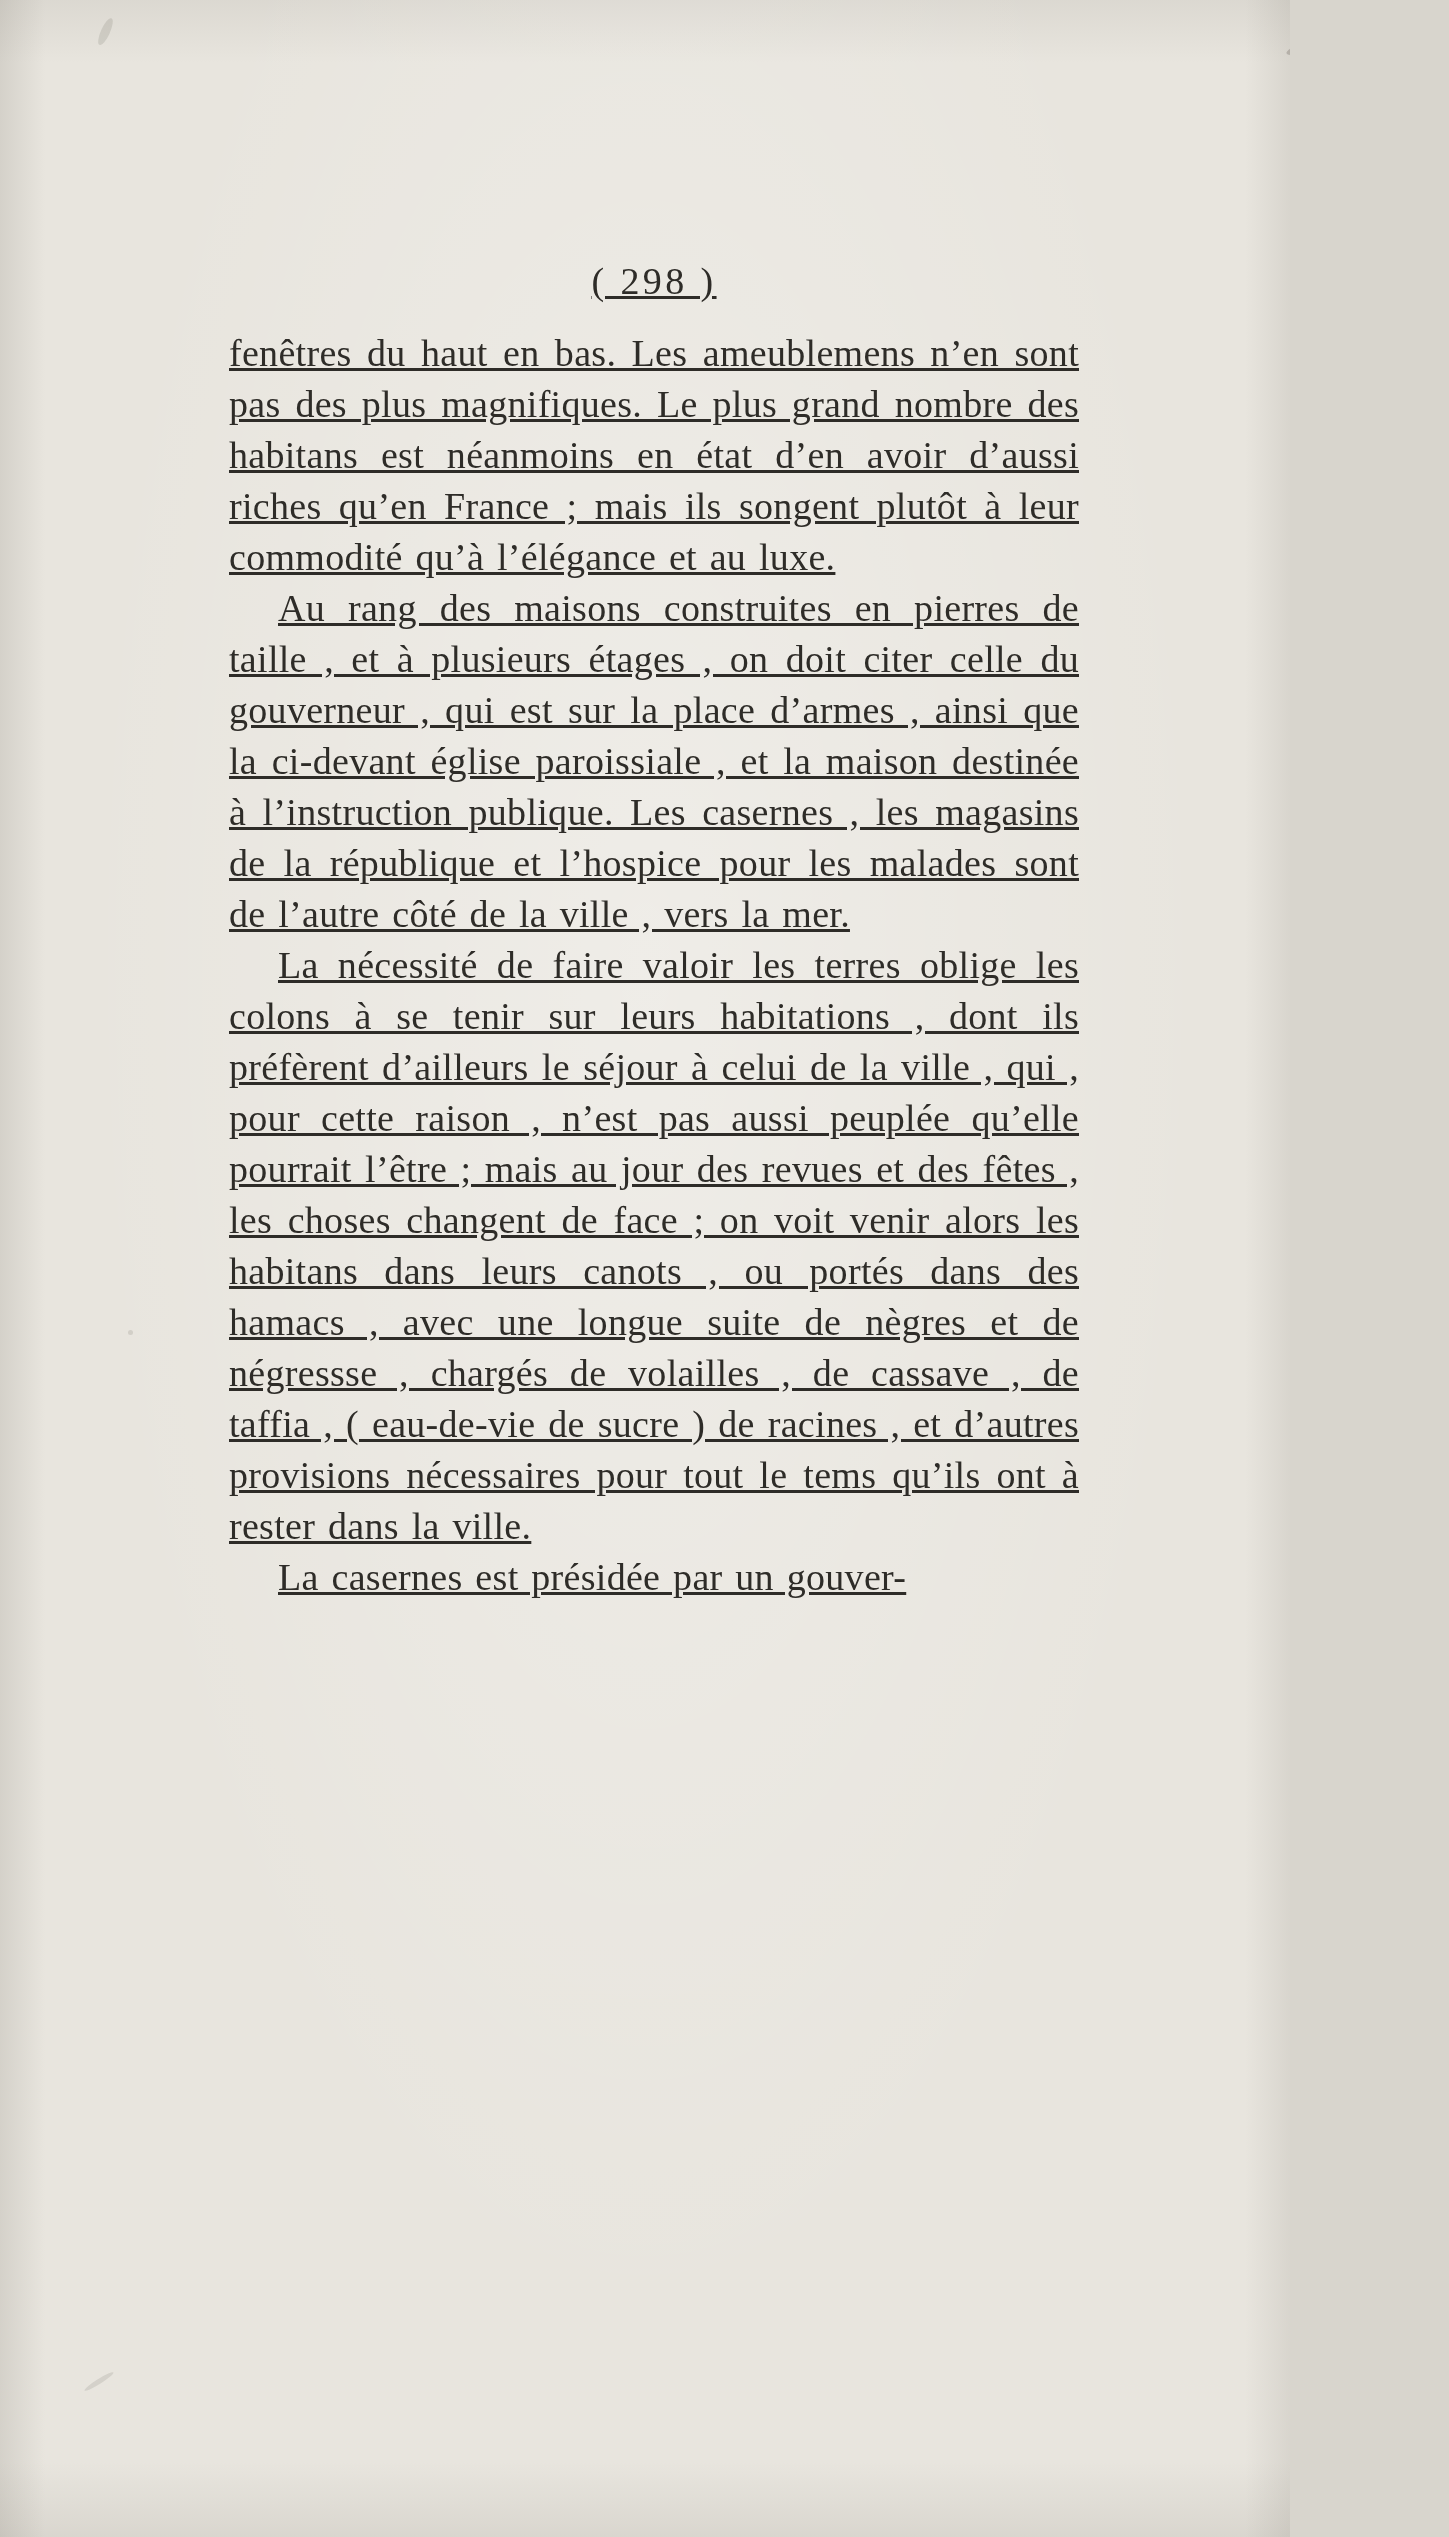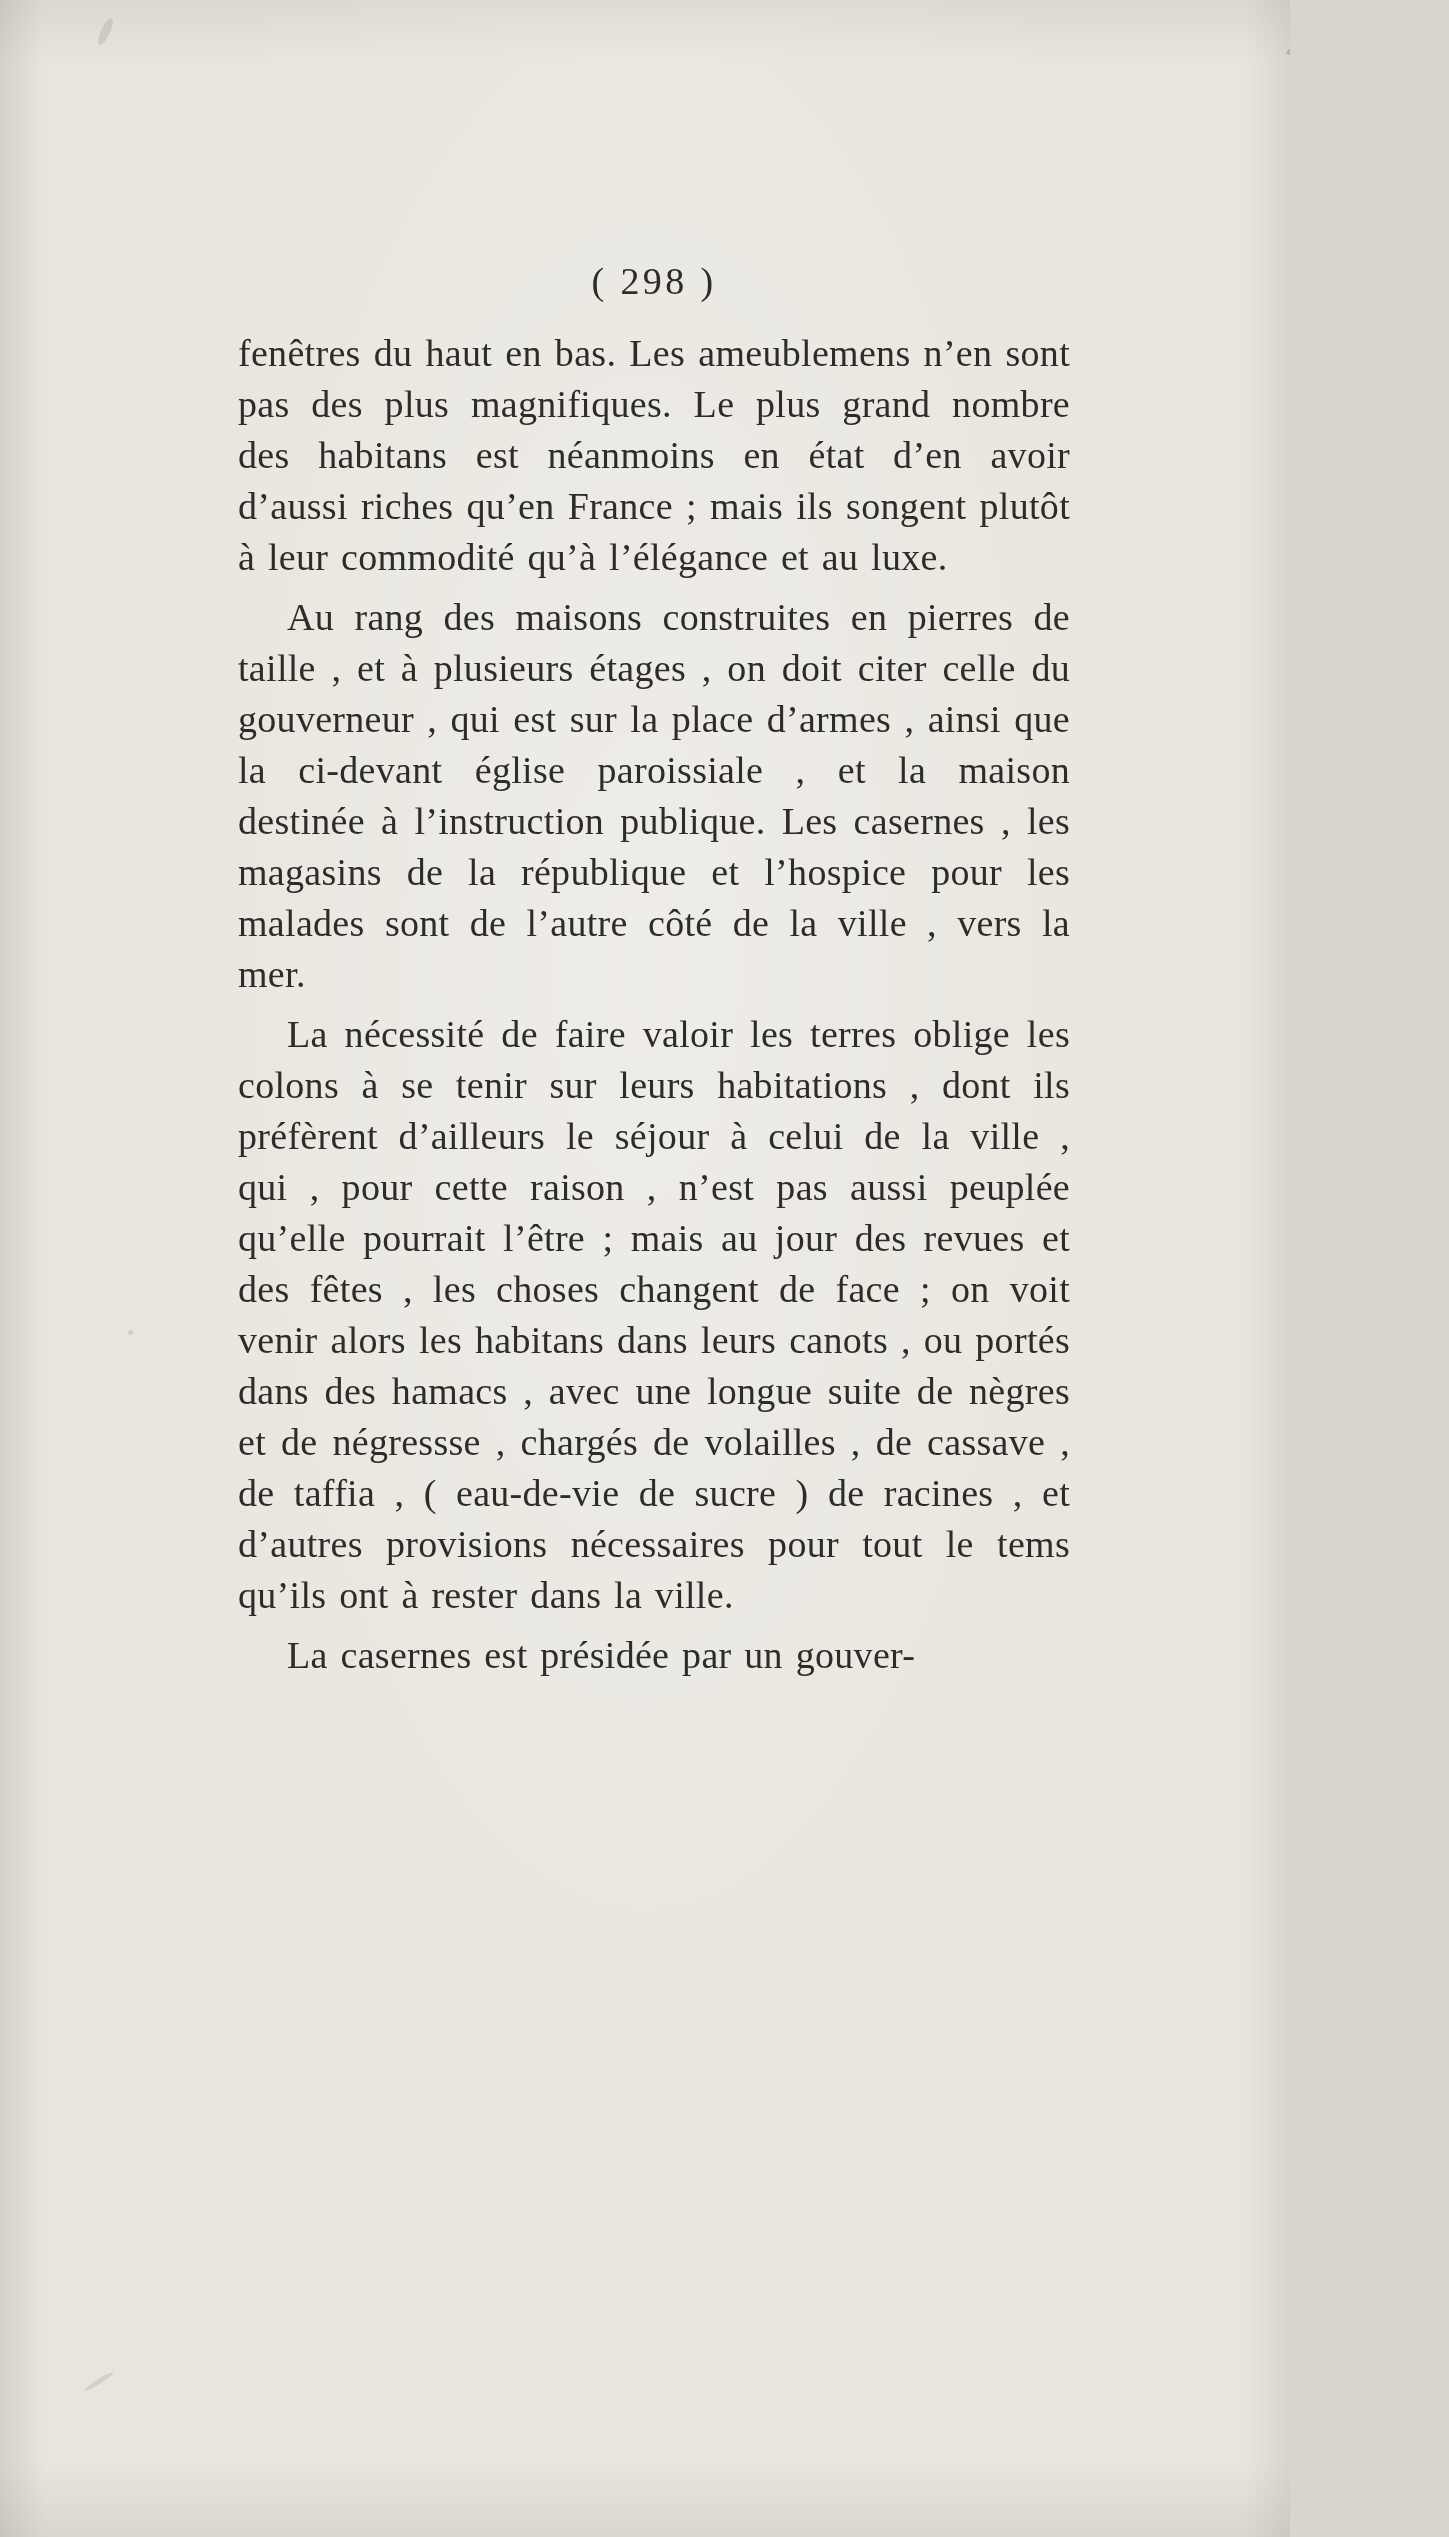--- a/index.html
+++ b/index.html
@@ -14,30 +14,31 @@
     box-sizing: border-box;
     padding: 256px 211px 0 229px;
     color: #2e2c28;
     font-family: "Liberation Serif", "DejaVu Serif", serif;
     background-color: #e8e5de;
     background-image:
       radial-gradient(ellipse at 50% 38%, rgba(255,255,255,0.30), rgba(255,255,255,0) 62%),
       linear-gradient(90deg, rgba(110,105,95,0.16) 0%, rgba(0,0,0,0) 3.5%, rgba(0,0,0,0) 96.5%, rgba(110,105,95,0.13) 100%),
       linear-gradient(180deg, rgba(110,105,95,0.10) 0%, rgba(0,0,0,0) 2.5%, rgba(0,0,0,0) 97%, rgba(110,105,95,0.12) 100%);
     overflow: hidden;
+    text-decoration: underline;
   }
   .page-number {
     text-align: center;
     font-size: 38px;
     line-height: 51px;
     letter-spacing: 3.4px;
     margin: 0 0 20.5px 0;
   }
   .para {
-    margin: 9px;
+    margin: 0;
     font-size: 38px;
     line-height: 51px;
     text-align: justify;
     letter-spacing: 0.3px;
     word-spacing: 3px;
   }
   .para.indent {
     text-indent: 49px;
   }
   

